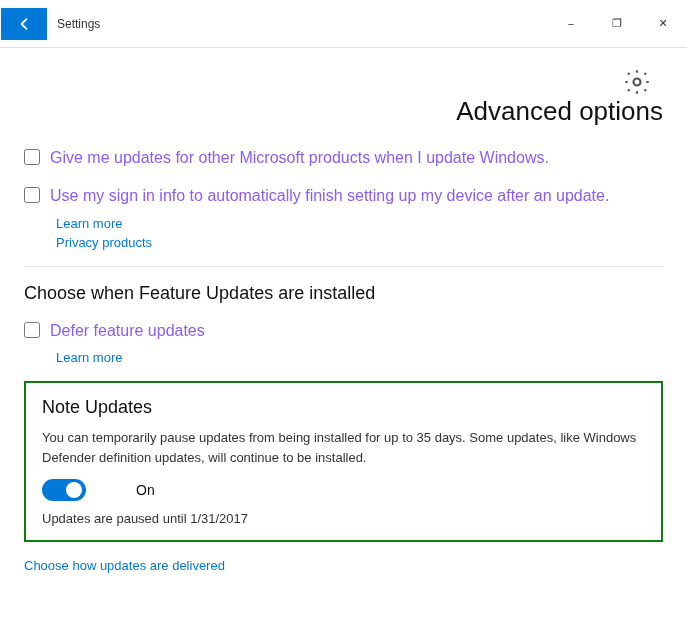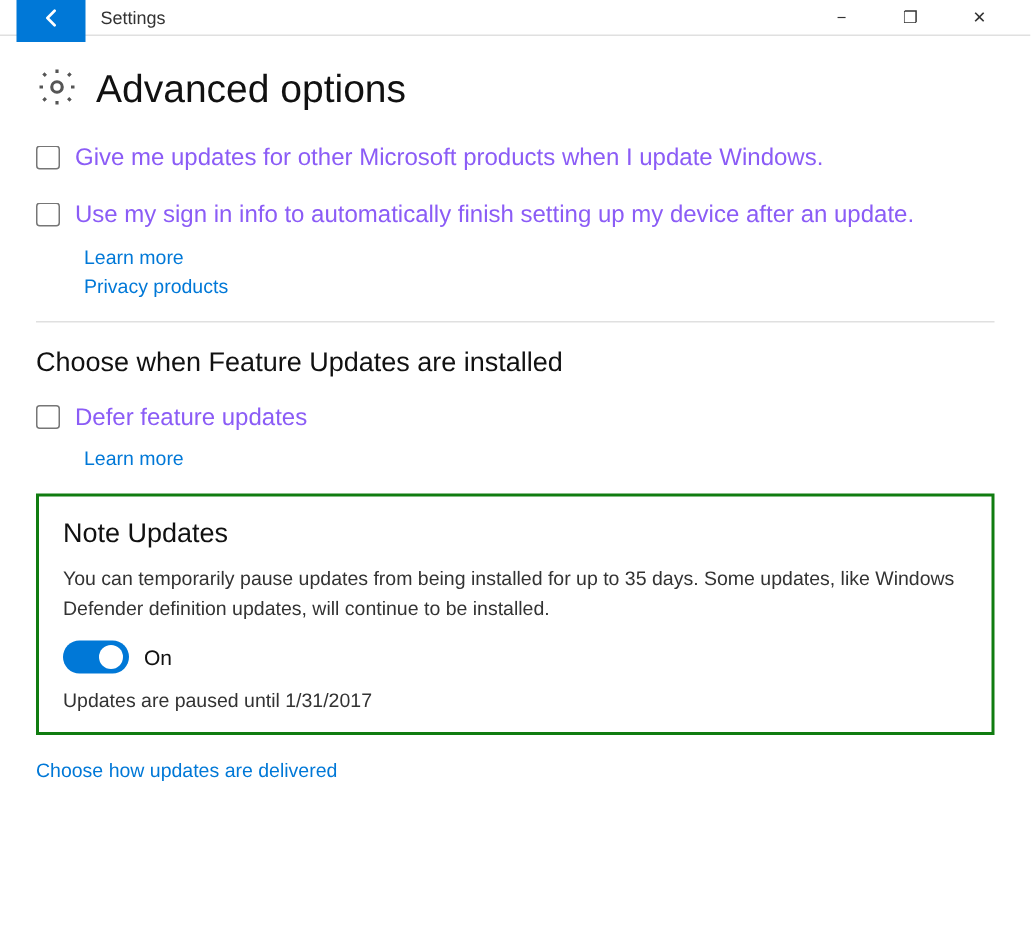--- a/index.html
+++ b/index.html
@@ -1,24 +1,24 @@
 <!DOCTYPE html>
 <html><head>
   <meta charset="utf-8">
   <style>
     * { box-sizing: border-box; margin: 0; padding: 0; }
     body { font-family: 'Segoe UI', Arial, sans-serif; background: #fff; width: 687px; height: 633px; overflow: hidden; }
 
     .title-bar {
       display: flex;
       align-items: center;
-      height: 24px;
+      height: 48px;
       background: #fff;
       border-bottom: 1px solid #e0e0e0;
-      padding: 11px;
+      padding: 1px;
     }
     .title-bar-back {
       width: 46px;
       height: 32px;
       background: #0078d7;
       display: flex;
       align-items: center;
       justify-content: center;
       cursor: pointer;
       flex-shrink: 0;
@@ -48,22 +48,23 @@
     }
 
     .content {
       padding: 20px 24px;
       height: calc(633px - 32px);
       overflow-y: auto;
     }
 
     .page-header {
       display: flex;
-      align-items: flex-start;
+      align-items: flex-end;
       margin-bottom: 20px;
+      flex-direction: column;
     }
     .gear-icon {
       width: 28px;
       height: 28px;
       margin-right: 12px;
       flex-shrink: 0;
     }
     .page-title {
       font-size: 26px;
       font-weight: 300;
@@ -131,20 +132,21 @@
       font-size: 13px;
       color: #333;
       line-height: 1.5;
       margin-bottom: 12px;
     }
 
     .toggle-row {
       display: flex;
       align-items: center;
       margin-bottom: 10px;
+      gap: 40px;
     }
     .toggle {
       position: relative;
       width: 44px;
       height: 22px;
       margin-right: 10px;
     }
     .toggle-track {
       width: 44px;
       height: 22px;

